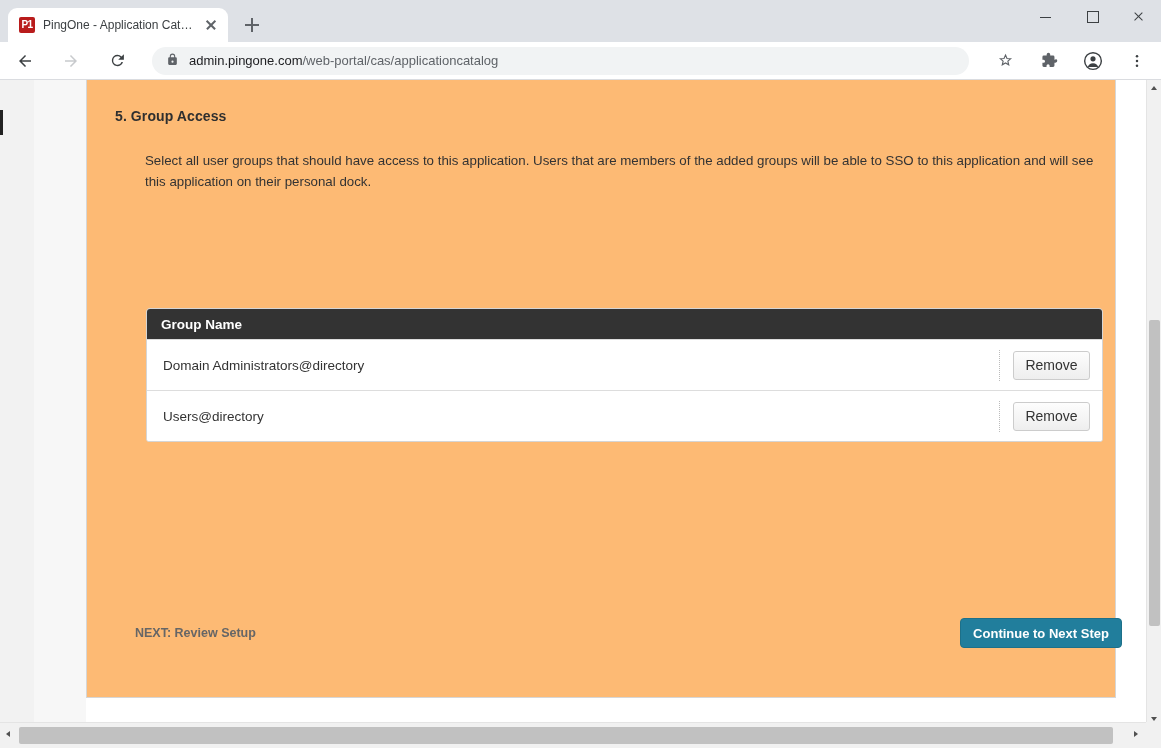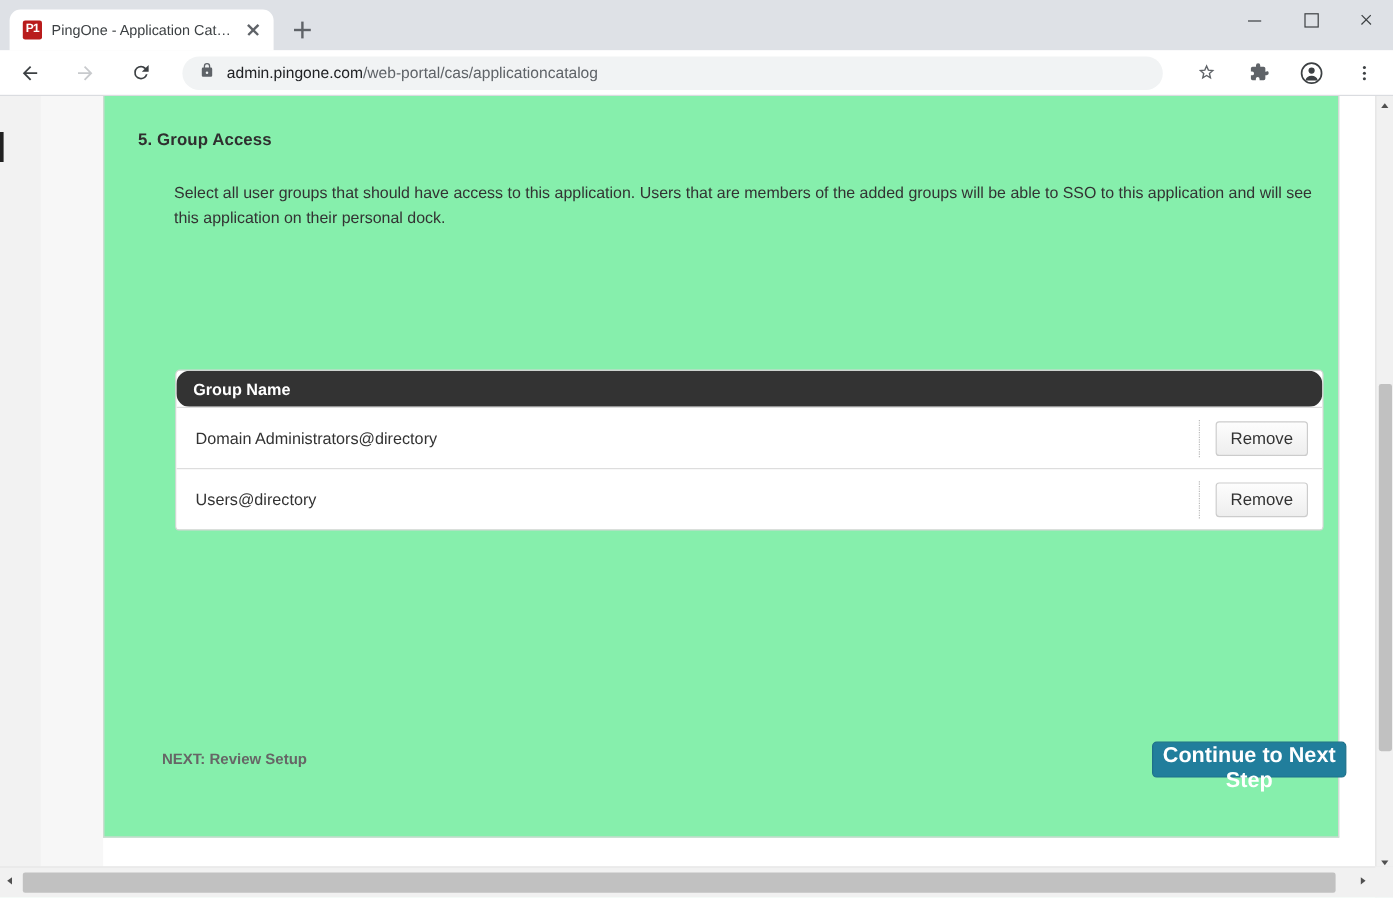--- a/index.html
+++ b/index.html
@@ -235,21 +235,21 @@
     left: 0; top: 30px;
     width: 3px; height: 25px;
     background: #222222;
   }
 
   .content-card {
     position: absolute;
     top: 0; left: 86px;
     width: 1030px;
     height: 618px;
-    background: #86efac;
+    background: #fdba74;
     border-left: 1px solid #d6d6d6;
     border-right: 1px solid #d6d6d6;
     border-bottom: 1px solid #d6d6d6;
   }
 
   .section-title {
     position: absolute;
     left: 28px; top: 28px;
     font-size: 14px;
     font-weight: bold;
@@ -321,21 +321,20 @@
     background: #ffffff;
     overflow: hidden;
   }
 
   .table-head {
     height: 30px;
     background: #333333;
     display: flex;
     align-items: center;
     padding-left: 14px;
-    border-radius: 11px;
   }
   .table-head-label {
     color: #ffffff;
     font-size: 13.5px;
     font-weight: bold;
   }
 
   .table-row {
     height: 51px;
     display: flex;
@@ -384,21 +383,21 @@
 
   .continue-btn {
     position: absolute;
     left: 873px; top: 538px;
     width: 162px;
     height: 30px;
     background: #217e9c;
     border: 1px solid #1d7089;
     border-radius: 4px;
     color: #ffffff;
-    font-size: 18px;
+    font-size: 13px;
     font-weight: bold;
     font-family: "Liberation Sans", sans-serif;
     cursor: pointer;
   }
 
   
   .vscroll {
     position: absolute;
     top: 0; right: 0;
     width: 15px;

